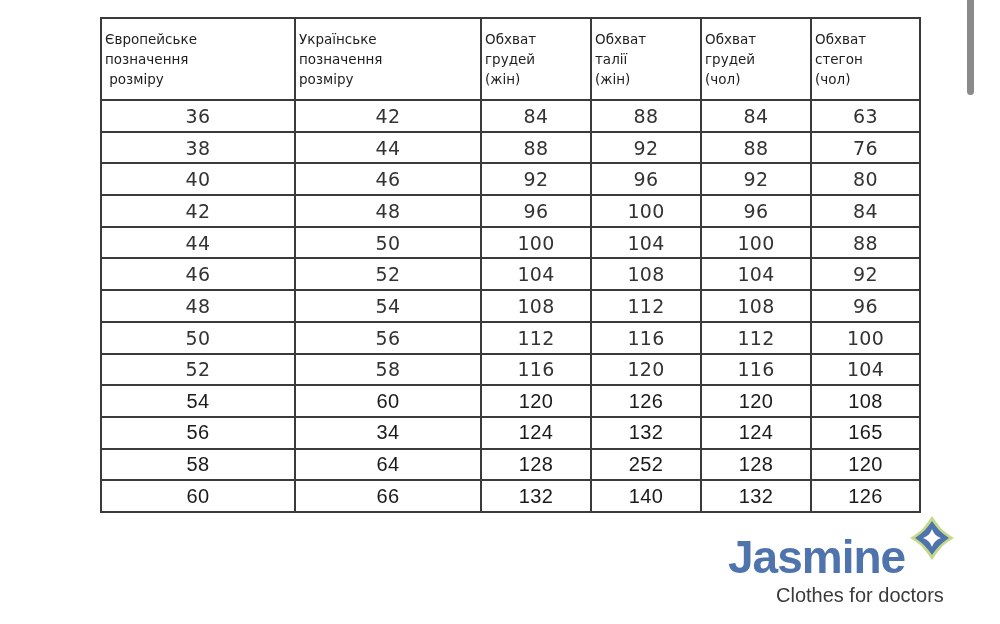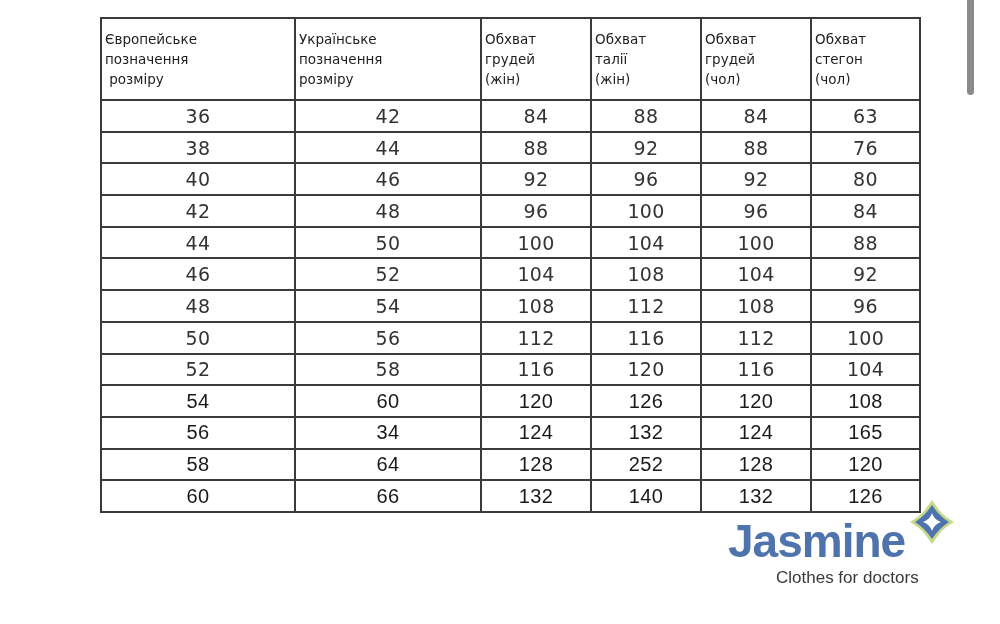--- a/index.html
+++ b/index.html
@@ -29,31 +29,31 @@
     }
     #size-table tr.lower td {
       font-family: "Liberation Sans", sans-serif;
       font-size: 20px; color: #1a1a1a;
     }
     .scrollbar {
       position: absolute; right: 26px; top: 0;
       width: 7px; height: 95px; background: #8a8a8a; border-radius: 0 0 4px 4px;
     }
     .logo {
-      position: absolute; left: 728px; top: 504px; width: 240px; height: 90px;
+      position: absolute; left: 728px; top: 520px; width: 240px; height: 90px;
     }
     .logo-word {
       position: absolute; left: 0; top: 14px;
       font-family: "Liberation Sans", sans-serif; font-weight: bold;
       font-size: 46px; letter-spacing: -1px; color: #4f74ad; line-height: 46px;
     }
     .logo-tag {
       position: absolute; left: 48px; top: 64px;
       font-family: "Liberation Sans", sans-serif;
-      font-size: 17px; color: #3a3a3a;
+      font-size: 20px; color: #3a3a3a;
     }
     .logo-icon { position: absolute; left: 180px; top: -6px; width: 48px; height: 48px; }
   </style>
 </head>
 <body>
 
 <table id="size-table">
   <thead>
     <tr id="header-row">
         <th style="width: 189px;">

